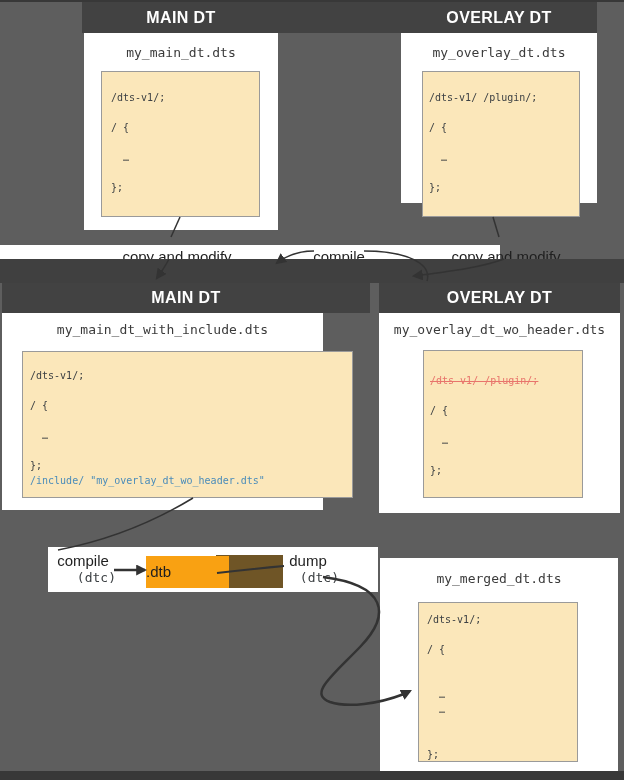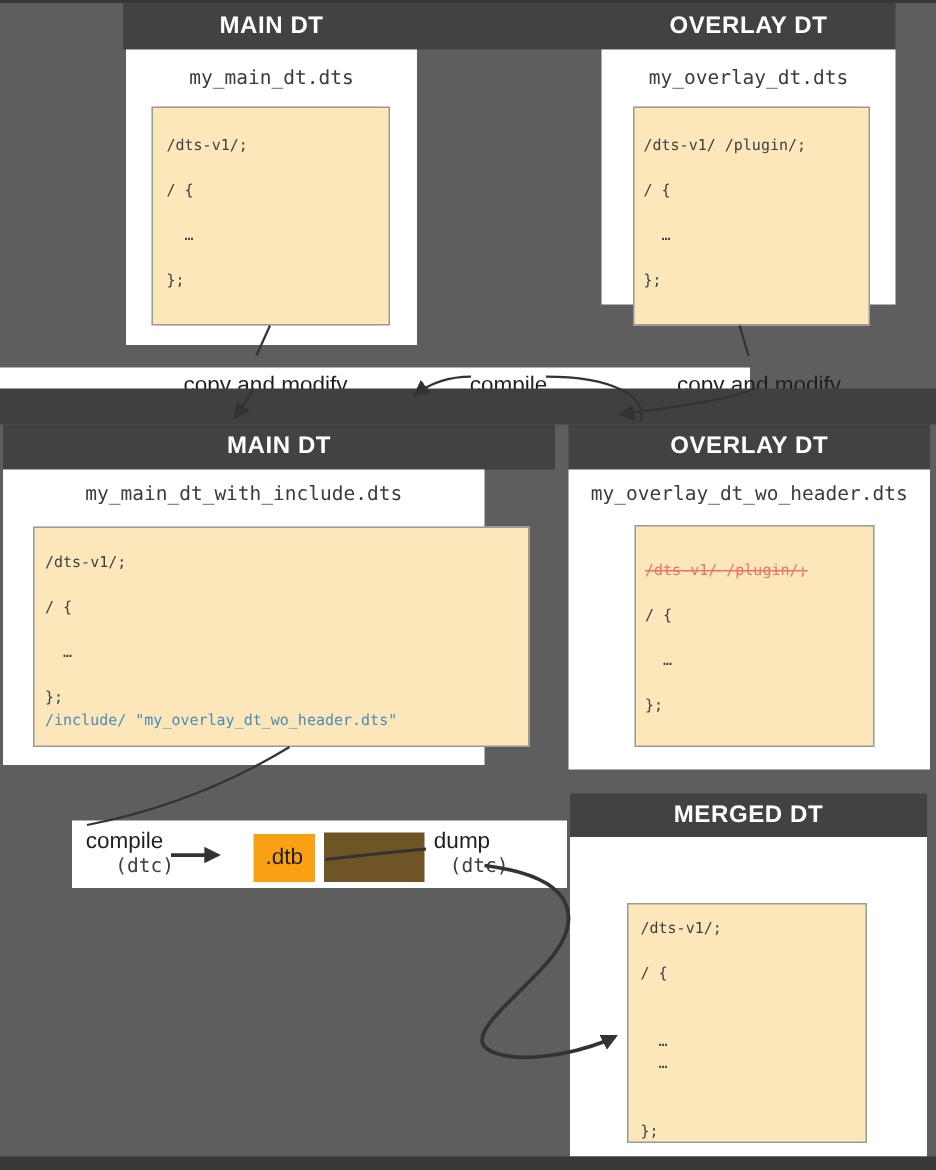--- a/index.html
+++ b/index.html
@@ -108,30 +108,30 @@
 };</span></pre>
     </div>
   </div>
 
   <div class="abs band-white" style="left:48px;top:547px;width:330px;height:45px;"></div>
   <div class="abs pipe-label" style="left:50px;top:552px;width:66px;">
     <div>compile</div>
     <div class="tool-label">(dtc)</div>
   </div>
   <div class="abs" style="left:216px;top:555px;width:67px;height:33px;background:#6f5526;"></div>
-  <div class="abs" style="left:169px;top:556px;width:41px;height:32px;background:#f9a112;text-align:center;line-height:32px;font-size:15px;color:#1f1f1f;">
+  <div class="abs" style="left:146px;top:556px;width:83px;height:32px;background:#f9a112;line-height:32px;font-size:15px;color:#1f1f1f;">
     <span>.dtb</span>
   </div>
   <div class="abs pipe-label" style="left:277px;top:552px;width:62px;">
     <div>dump</div>
     <div class="tool-label">(dtc)</div>
   </div>
 
-  <div class="abs hdr" style="left:380px;top:529px;width:238px;height:29px;line-height:29px;">MERGED DT</div>
   <div class="abs body-white" style="left:380px;top:558px;width:238px;height:213px;">
+    <div class="abs filename" style="top:13px;left:0;">my_merged_dt.dts</div>
     <div class="abs codeblock" style="left:38px;top:44px;width:160px;height:160px;padding:9px 0 0 8px;">
       <pre>/dts-v1/;
 
 / {
 
 
   …
   …
 
 

